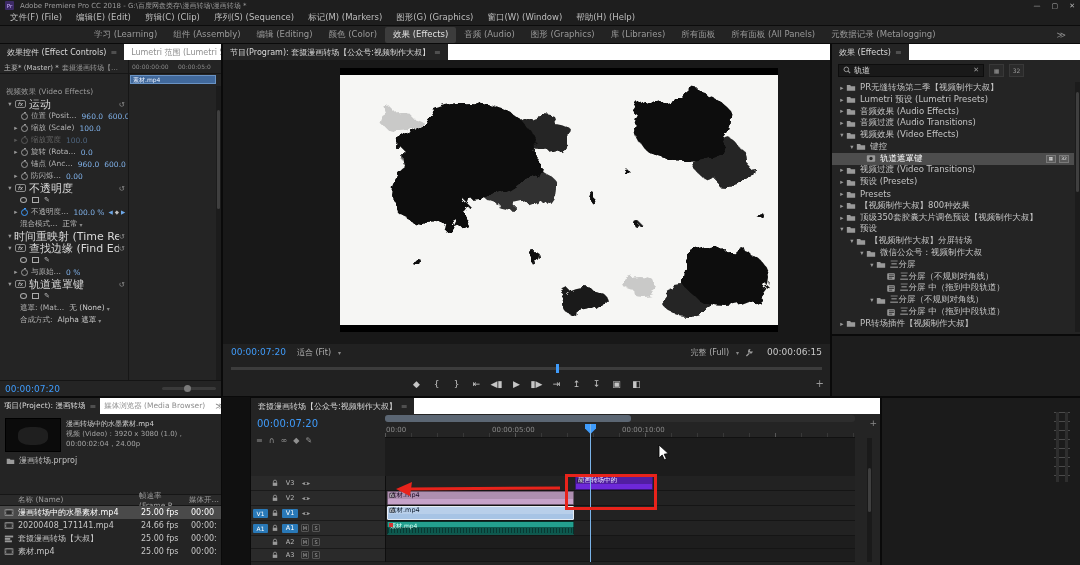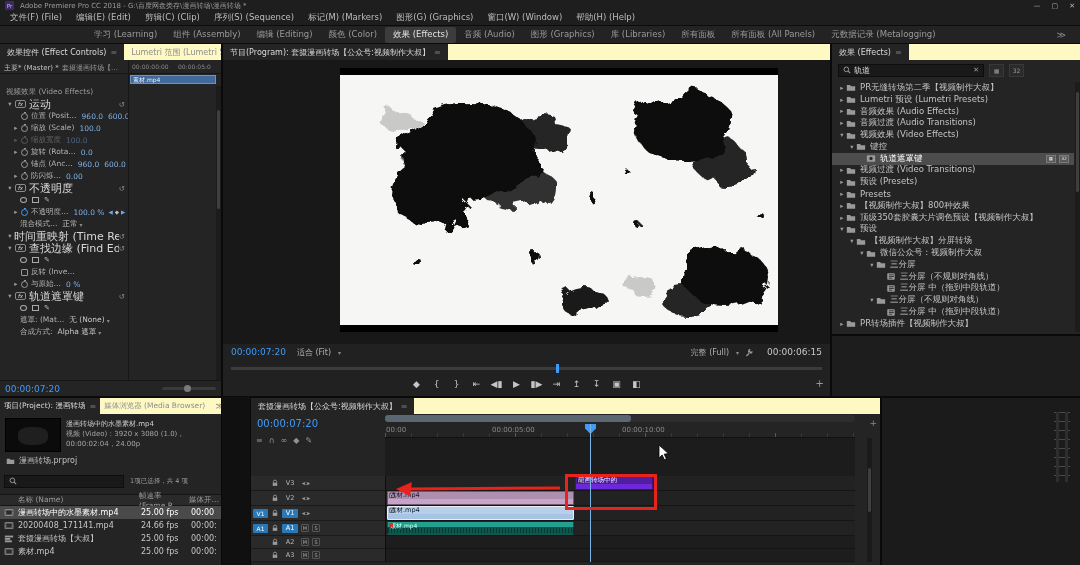--- a/index.html
+++ b/index.html
@@ -1,20 +1,20 @@
 <!DOCTYPE html>
 <html><head>
 <meta charset="utf-8">
 <style>
   *{margin:0;padding:0;box-sizing:border-box}
   html,body{background:#000}
   #app{position:relative;width:1080px;height:565px;background:#101010;overflow:hidden;
        font-family:"DejaVu Sans","Liberation Sans",sans-serif;color:#b8b8b8;font-size:9px}
   .panel{position:absolute;background:#242424;outline:1px solid #0a0a0a}
-  .tabbar{height:16px;background:#fef9c3;display:flex;align-items:stretch;overflow:hidden}
+  .tabbar{height:16px;background:#ffffff;display:flex;align-items:stretch;overflow:hidden}
   .tab{display:flex;align-items:center;gap:4px;padding:0 7px;font-size:8px;color:#8e8e8e;white-space:nowrap}
   .tab.active{background:#242424;color:#d8d8d8}
   .pmenu{color:#777;font-size:8px}
   .ovf{margin-left:auto;padding:0 6px;color:#888;display:flex;align-items:center}
 
   
   #titlebar{position:absolute;left:0;top:0;width:1080px;height:11px;background:#1e1e1e;display:flex;align-items:center;gap:6px;padding:0 5px;font-size:7px;color:#9a9a9a}
   #pr-logo{width:9px;height:9px;background:#3d2a66;color:#cdb3ff;font-size:5.5px;display:flex;align-items:center;justify-content:center;border-radius:1px;flex:none}
   #app-title{white-space:nowrap;overflow:hidden}
   #win-controls{margin-left:auto;display:flex;gap:11px;color:#b0b0b0;font-size:7px}
@@ -421,28 +421,20 @@
           <div class="ec-l">
             <span class="twirl ind"></span>
             <span class="mtool circ"></span>
             <span class="mtool sq"></span>
             <span class="mtool pen">✎</span>
           </div>
           <div class="ec-r"></div>
         </div>
         <div class="ec-row">
           <div class="ec-l">
-            <span class="twirl ind"></span>
-            <span class="cbox"></span>
-            <span class="ec-label">反转 (Inve…</span>
-          </div>
-          <div class="ec-r"></div>
-        </div>
-        <div class="ec-row">
-          <div class="ec-l">
             <span class="twirl ind">▸</span>
             <span class="stopwatch"></span>
             <span class="ec-label">与原始…</span>
             <span class="ec-val">0 %</span>
           </div>
           <div class="ec-r"></div>
         </div>
         <div class="ec-row">
           <div class="ec-l">
             <span class="twirl">▾</span>
@@ -795,29 +787,20 @@
     <div id="pj-thumb"></div>
     <span class="pj-meta" style="top:21px;color:#d0d0d0">漫画转场中的水墨素材.mp4</span>
     <span class="pj-meta" style="top:31px">视频 (Video)：3920 x 3080 (1.0)，</span>
     <span class="pj-meta" style="top:41px">00:00:02:04，24.00p</span>
     <div id="pj-file">
       <svg class="svgic" style="width:9px;height:8px">
           <use href="#i-folder"></use>
         </svg>
       <span>漫画转场.prproj</span>
     </div>
-    <div id="pj-searchrow">
-      <div class="searchbox" style="width:120px">
-        <svg class="svgic" style="width:8px;height:8px">
-            <use href="#i-search"></use>
-          </svg>
-        <span class="val"></span>
-      </div>
-      <span id="pj-selinfo">1项已选择，共 4 项</span>
-    </div>
     <div id="pj-header">
       <span class="col-name">名称 (Name)</span>
       <span class="col-fps">帧速率 (Frame R</span>
       <span class="col-start">媒体开…</span>
     </div>
     <div id="pj-rows">
         <div class="pj-row sel">
           <span class="pj-ic">
             <svg class="svgic">
               <use href="#i-film"></use>

